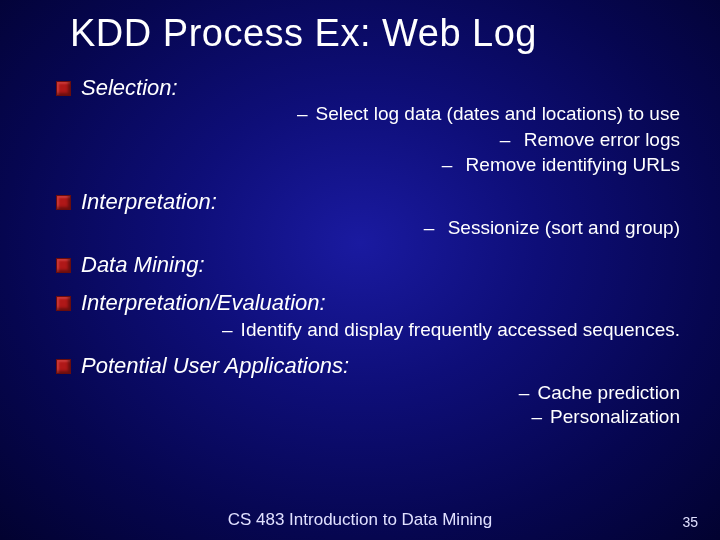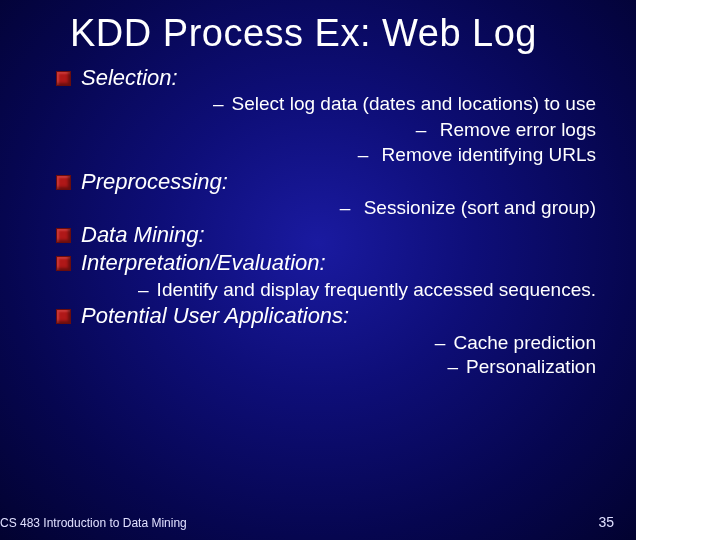--- a/index.html
+++ b/index.html
@@ -4,41 +4,41 @@
 <style>
   html, body {
     margin: 0;
     padding: 0;
     width: 720px;
     height: 540px;
     overflow: hidden;
     font-family: Arial, Helvetica, sans-serif;
   }
   .slide {
-    width: 636px;
+    width: 720px;
     height: 540px;
     background: radial-gradient(ellipse at 50% 45%, #1a1aa0 0%, #0e0e78 35%, #060650 70%, #020230 100%);
     color: #ffffff;
     position: relative;
     box-sizing: border-box;
   }
   .title {
     font-size: 38px;
     font-weight: 400;
     color: #ffffff;
     padding: 12px 0 6px 70px;
     letter-spacing: 0.5px;
   }
   .content {
     padding: 2px 40px 0 56px;
   }
   .lvl1 {
     display: flex;
     align-items: flex-start;
-    margin: 2px 0 0 0;
+    margin: 12px 0 0 0;
   }
   .bullet-box {
     width: 13px;
     height: 13px;
     background: #b01818;
     border: 1px solid #6a0c0c;
     box-shadow: inset -2px -2px 3px rgba(0,0,0,0.4), inset 2px 2px 2px rgba(255,120,120,0.35);
     margin: 6px 10px 0 0;
     flex: 0 0 auto;
   }
@@ -59,21 +59,22 @@
   }
   .dash {
     display: inline-block;
     margin: 0 8px 0 0;
   }
   .footer-center {
     position: absolute;
     bottom: 10px;
     left: 0;
     width: 100%;
-    font-size: 12px;
+    text-align: center;
+    font-size: 17px;
     color: #e0e0ff;
   }
   .footer-right {
     position: absolute;
     bottom: 10px;
     right: 22px;
     font-size: 14px;
     color: #e0e0ff;
   }
 </style>
@@ -94,21 +95,21 @@
       <div class="lvl2"><span class="dash">–</span><span>Select log data (dates and locations) to use</span></div>
     </div>
 
     <div class="lvl2-group">
       <div class="lvl2"><span class="dash">–</span><span> Remove error logs</span></div>
       <div class="lvl2"><span class="dash">–</span><span> Remove identifying URLs</span></div>
     </div>
 
     <div class="lvl1">
       <div class="bullet-box"></div>
-      <div class="lvl1-text">Preprocessing:</div>
+      <div class="lvl1-text">Interpretation:</div>
     </div>
     <div class="lvl2-group">
       <div class="lvl2"><span class="dash">–</span><span> Sessionize (sort and group)</span></div>
     </div>
 
     <div class="lvl1">
       <div class="bullet-box"></div>
       <div class="lvl1-text">Data Mining:</div>
     </div>
 

